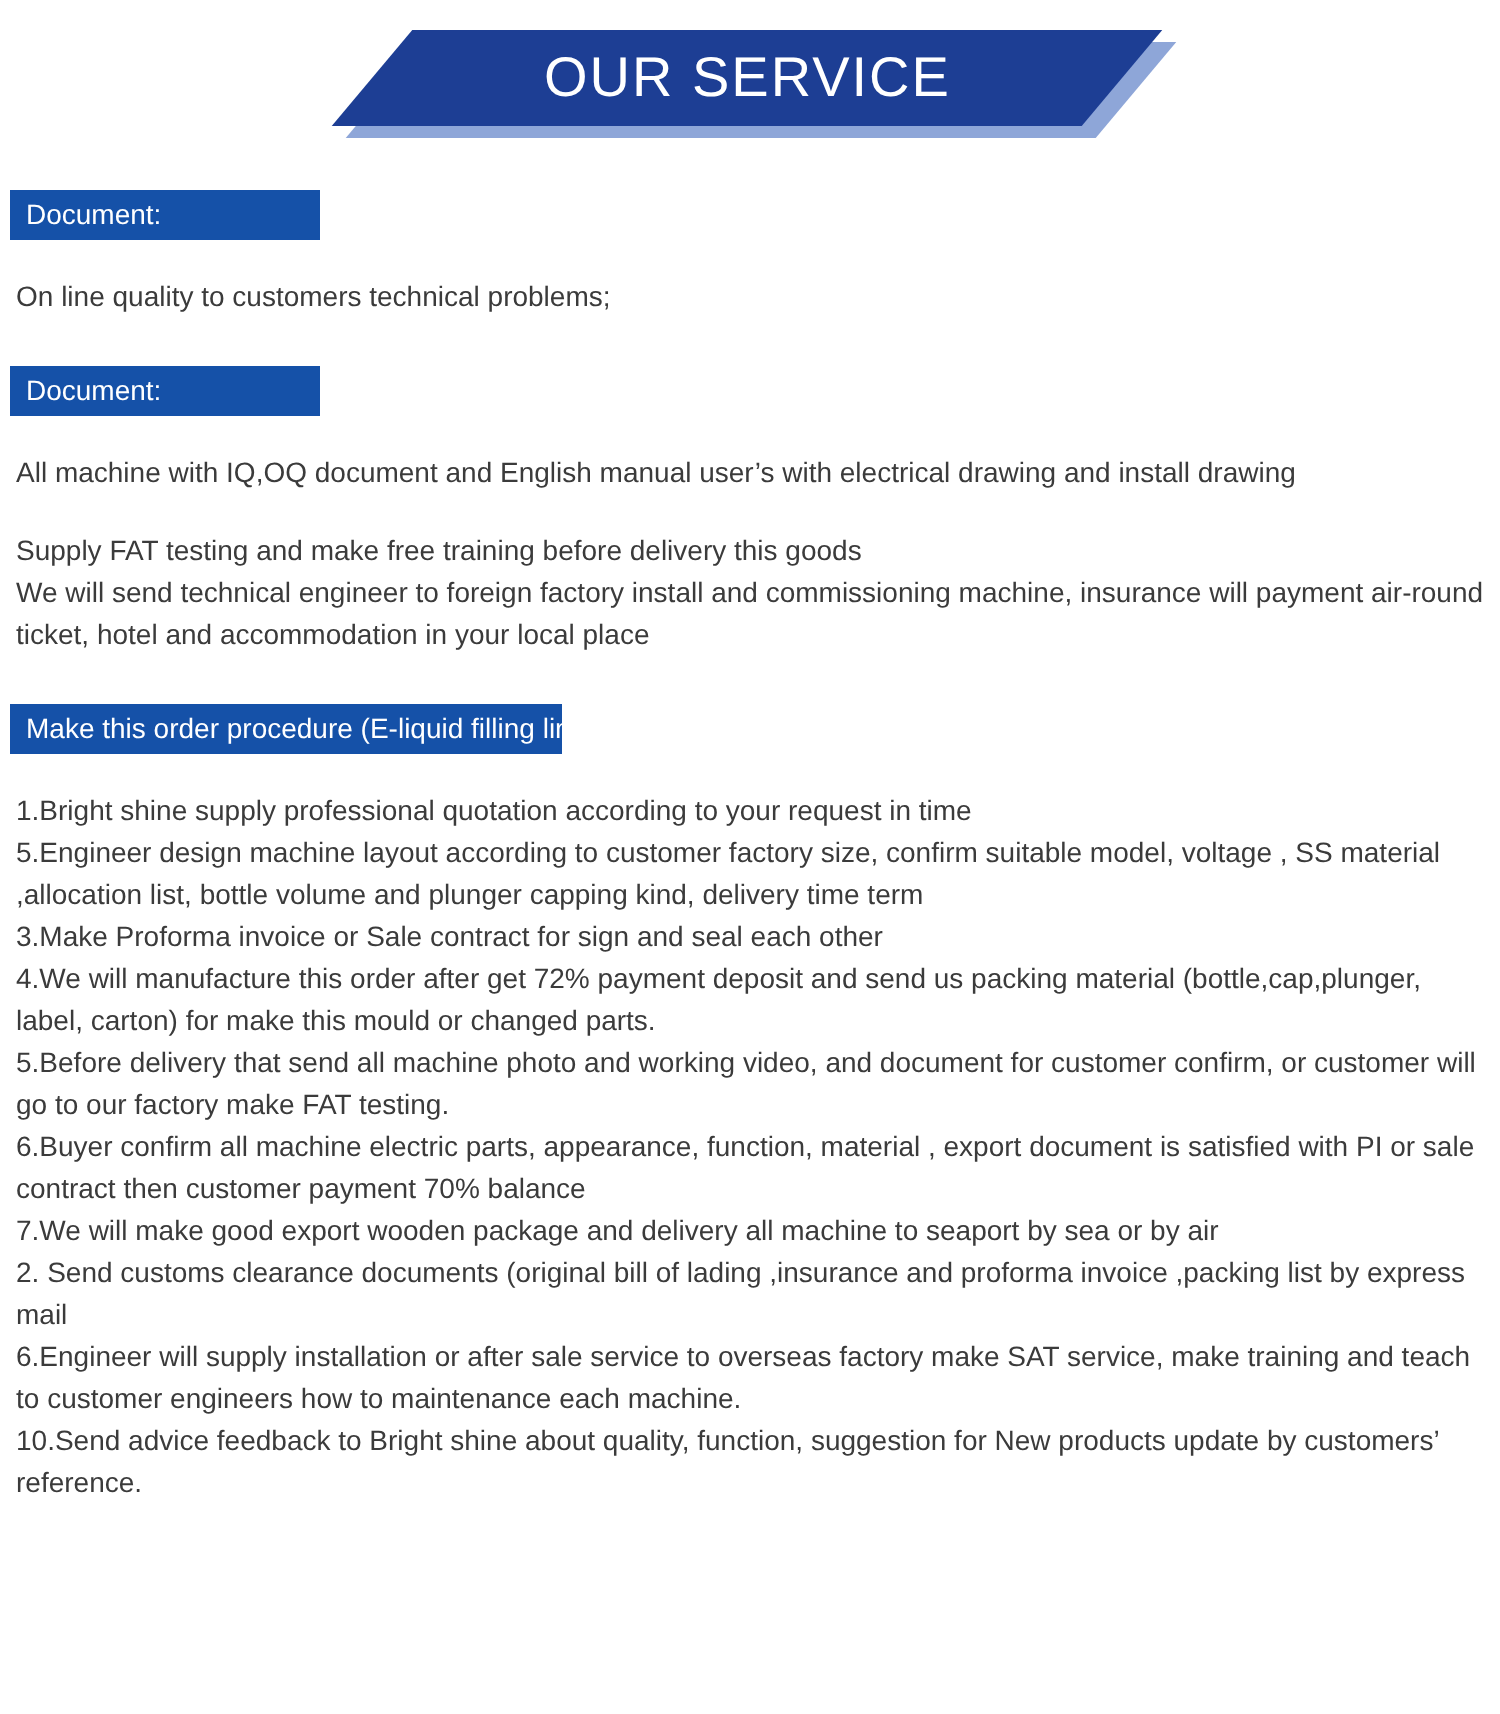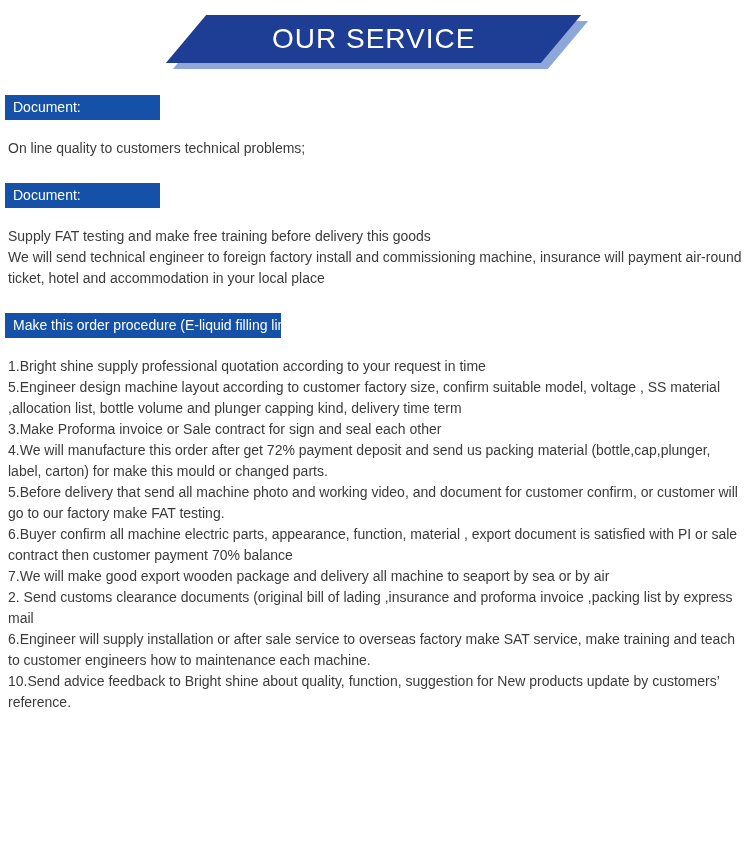--- a/index.html
+++ b/index.html
@@ -66,20 +66,23 @@
       <span class="banner-text">OUR SERVICE</span>
     </div>
   </div>
 
   <div class="bar bar-sm bar-first">Document:</div>
   <div class="para">
     <p>On line quality to customers technical problems;</p>
   </div>
 
   <div class="bar bar-sm">Document:</div>
+  <div class="para">
+    <p>All machine with IQ,OQ document and English manual user’s with electrical drawing and install drawing</p>
+  </div>
 
   <div class="para">
     <p>Supply FAT testing and make free training before delivery this goods</p>
     <p>We will send technical engineer to foreign factory install and commissioning machine, insurance will payment air-round ticket, hotel and accommodation in your local place</p>
   </div>
 
   <div class="bar bar-lg">Make this order procedure (E-liquid filling line)</div>
   <div class="list">
     <p>1.Bright shine supply professional quotation according to your request in time</p>
     <p>5.Engineer design machine layout according to customer factory size, confirm suitable model, voltage , SS material ,allocation list, bottle volume and plunger capping kind, delivery time term</p>

